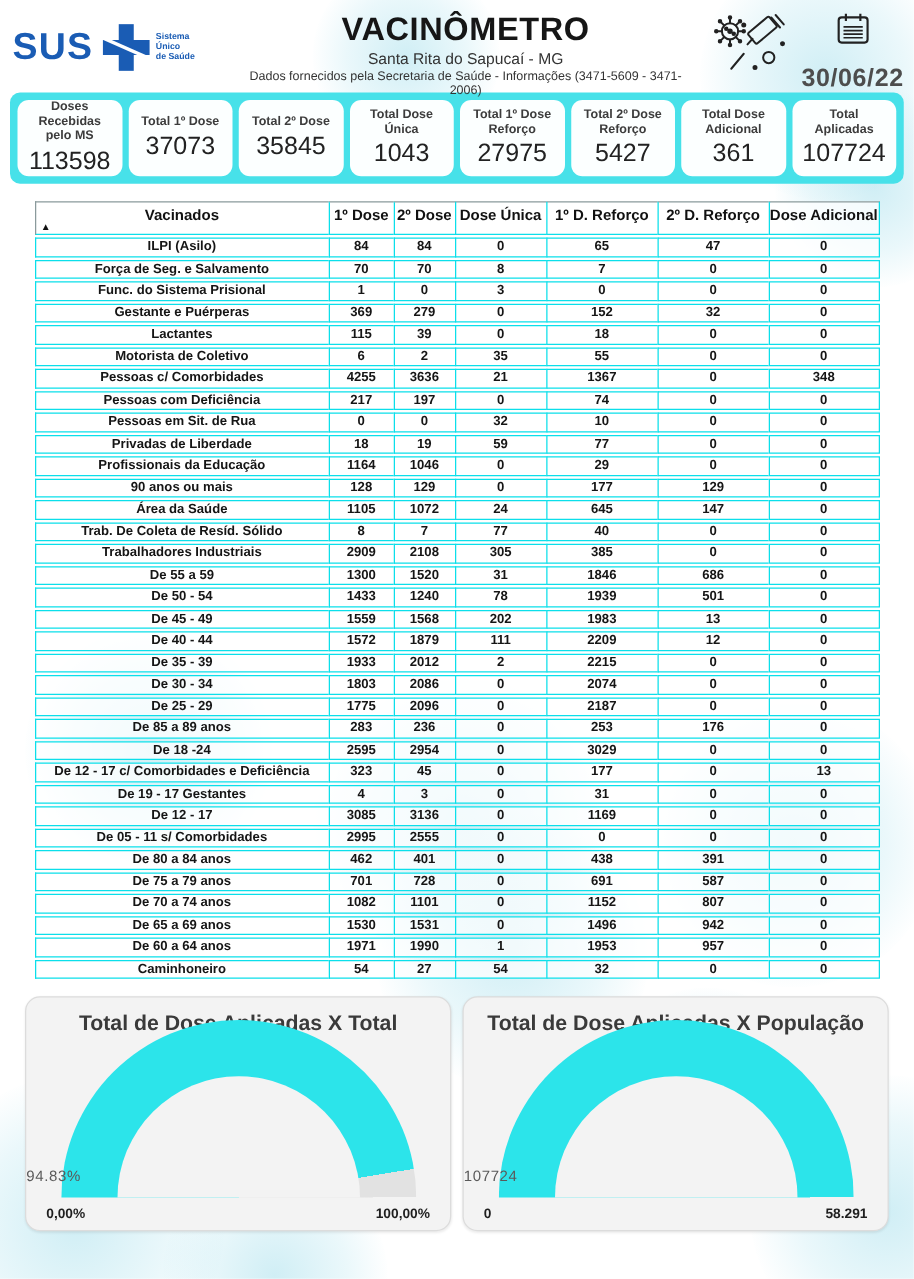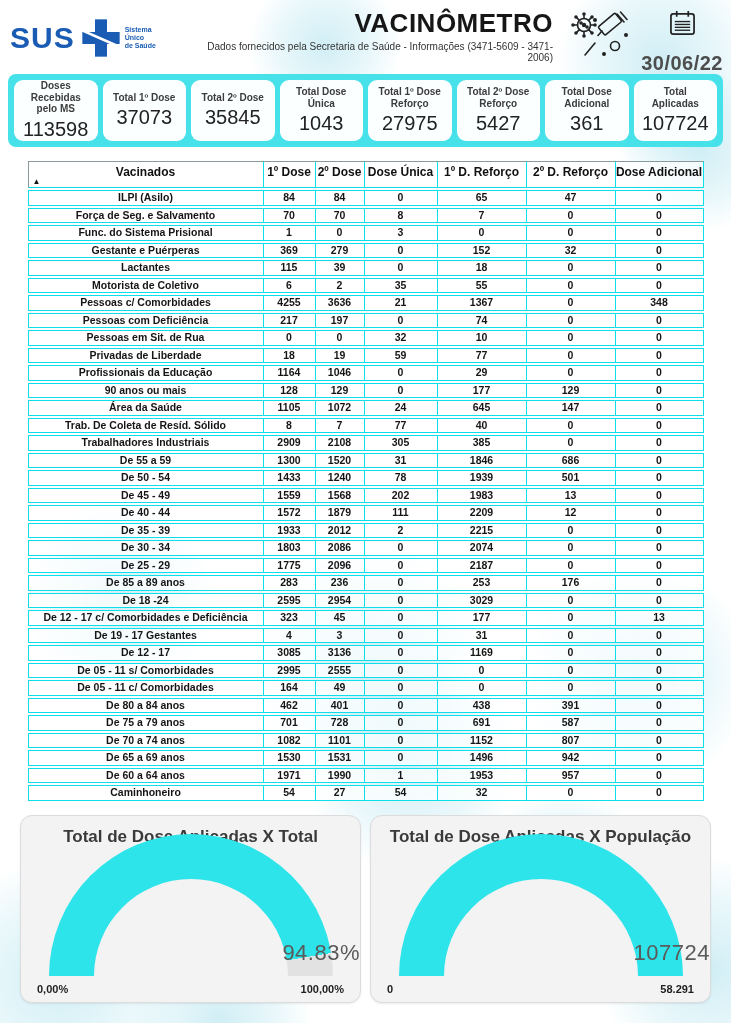--- a/index.html
+++ b/index.html
@@ -18,21 +18,21 @@
   .wm{position:absolute;inset:0;pointer-events:none;z-index:0;}
   .wm i{position:absolute;border-radius:50%;
     background:radial-gradient(circle, rgba(118,206,226,.34) 0%, rgba(140,215,232,.18) 45%, rgba(255,255,255,0) 72%);}
   .content{position:relative;z-index:1;}
   
   header{display:flex;align-items:flex-start;padding:6px 8px 0 10px;height:72px;}
   .logo{width:182px;display:flex;align-items:center;padding-top:12px;}
   .sus-text{font-size:30px;font-weight:bold;color:var(--sus-blue);letter-spacing:1px;}
   .logo svg{margin:0 4px 0 6px;}
   .logo-sub{font-size:7px;line-height:8px;color:var(--sus-blue);font-weight:bold;white-space:pre-line;}
-  .title-block{flex:1;text-align:right;padding-top:2px;}
+  .title-block{flex:1;text-align:center;padding-top:2px;}
   .title-block h1{font-size:26px;letter-spacing:.5px;color:#161616;}
   .subtitle{font-size:12.5px;color:#333;margin-top:1px;}
   .info{font-size:10px;color:#333;margin-top:2px;}
   .header-right{width:170px;display:flex;align-items:flex-start;justify-content:flex-end;gap:8px;padding-top:4px;}
   .date-col{display:flex;flex-direction:column;align-items:center;}
   .date{font-size:20px;font-weight:bold;color:#4d4d4d;margin-top:16px;letter-spacing:.5px;}
   
   .cards-strip{margin:2px 8px 0;background:var(--cyan-strip);border-radius:8px;
     display:flex;gap:5px;padding:6px;height:73px;}
   .s-card{flex:1;background:#fcffff;border-radius:9px;text-align:center;
@@ -60,22 +60,22 @@
   .gauge-card{flex:1;height:188px;background:#f3f3f3;border:1px solid #dcdcdc;
     border-radius:12px;position:relative;box-shadow:0 1px 2px rgba(0,0,0,.08);}
   .gauge-title{text-align:center;font-size:17px;font-weight:bold;color:#3a3a3a;margin-top:11px;}
   .gauge-wrap{position:absolute;left:50%;transform:translateX(-50%);bottom:26px;
     width:284px;height:142px;overflow:hidden;}
   .gauge-arc{position:absolute;top:0;left:0;width:284px;height:284px;border-radius:50%;
     background:conic-gradient(from -90deg, var(--gauge-fill) 0deg var(--angle),
       var(--gauge-track) var(--angle) 180deg, transparent 180deg 360deg);}
   .gauge-hole{position:absolute;left:45px;top:45px;width:194px;height:194px;border-radius:50%;
     background:#f3f3f3;}
-  .gauge-value{position:absolute;bottom:36px;width:100%;text-align:right;
-    font-size:22px;color:#5a5a5a;letter-spacing:.5px;}
+  .gauge-value{position:absolute;bottom:36px;width:100%;text-align:left;
+    font-size:12px;color:#5a5a5a;letter-spacing:.5px;}
   .gauge-min{position:absolute;bottom:7px;left:16px;font-size:11px;font-weight:bold;color:#1e1e1e;}
   .gauge-max{position:absolute;bottom:7px;right:16px;font-size:11px;font-weight:bold;color:#1e1e1e;}
 </style>
 </head>
 <body>
 
 <div class="page">
 
   <div class="wm">
     <i style="left:250px;top:-30px;width:150px;height:150px"></i>
@@ -100,20 +100,21 @@
           <rect x="21" y="2" width="18" height="56" fill="#1a5cb4"></rect>
           <rect x="2" y="21" width="56" height="18" fill="#1a5cb4"></rect>
           <line x1="-4" y1="16" x2="64" y2="46" stroke="#ffffff" stroke-width="4"></line>
         </svg>
         <span class="logo-sub">Sistema
 Único
 de Saúde</span>
       </div>
       <div class="title-block">
         <h1>VACINÔMETRO</h1>
+        <div class="subtitle">Santa Rita do Sapucaí - MG</div>
         <div class="info">Dados fornecidos pela Secretaria de Saúde - Informações (3471-5609 - 3471-2006)</div>
       </div>
       <div class="header-right">
         <svg width="62" height="58" viewBox="0 0 62 58" fill="none" stroke="#222" stroke-width="1.6" stroke-linecap="round">
           <circle cx="13" cy="15" r="6.5"></circle>
           <circle cx="13" cy="15" r="1.4" fill="#222"></circle>
           <circle cx="10" cy="13" r="1" fill="#222"></circle>
           <circle cx="16" cy="17" r="1" fill="#222"></circle>
           <line x1="13" y1="8.5" x2="13" y2="5"></line>
             <circle cx="13" cy="4" r="1" fill="#222"></circle>
@@ -472,29 +473,20 @@
           <tr>
             <td>De 05 - 11 s/ Comorbidades</td>
             <td>2995</td>
             <td>2555</td>
             <td>0</td>
             <td>0</td>
             <td>0</td>
             <td>0</td>
           </tr>
           <tr>
-            <td>De 05 - 11 c/ Comorbidades</td>
-            <td>164</td>
-            <td>49</td>
-            <td>0</td>
-            <td>0</td>
-            <td>0</td>
-            <td>0</td>
-          </tr>
-          <tr>
             <td>De 80 a 84 anos</td>
             <td>462</td>
             <td>401</td>
             <td>0</td>
             <td>438</td>
             <td>391</td>
             <td>0</td>
           </tr>
           <tr>
             <td>De 75 a 79 anos</td>

